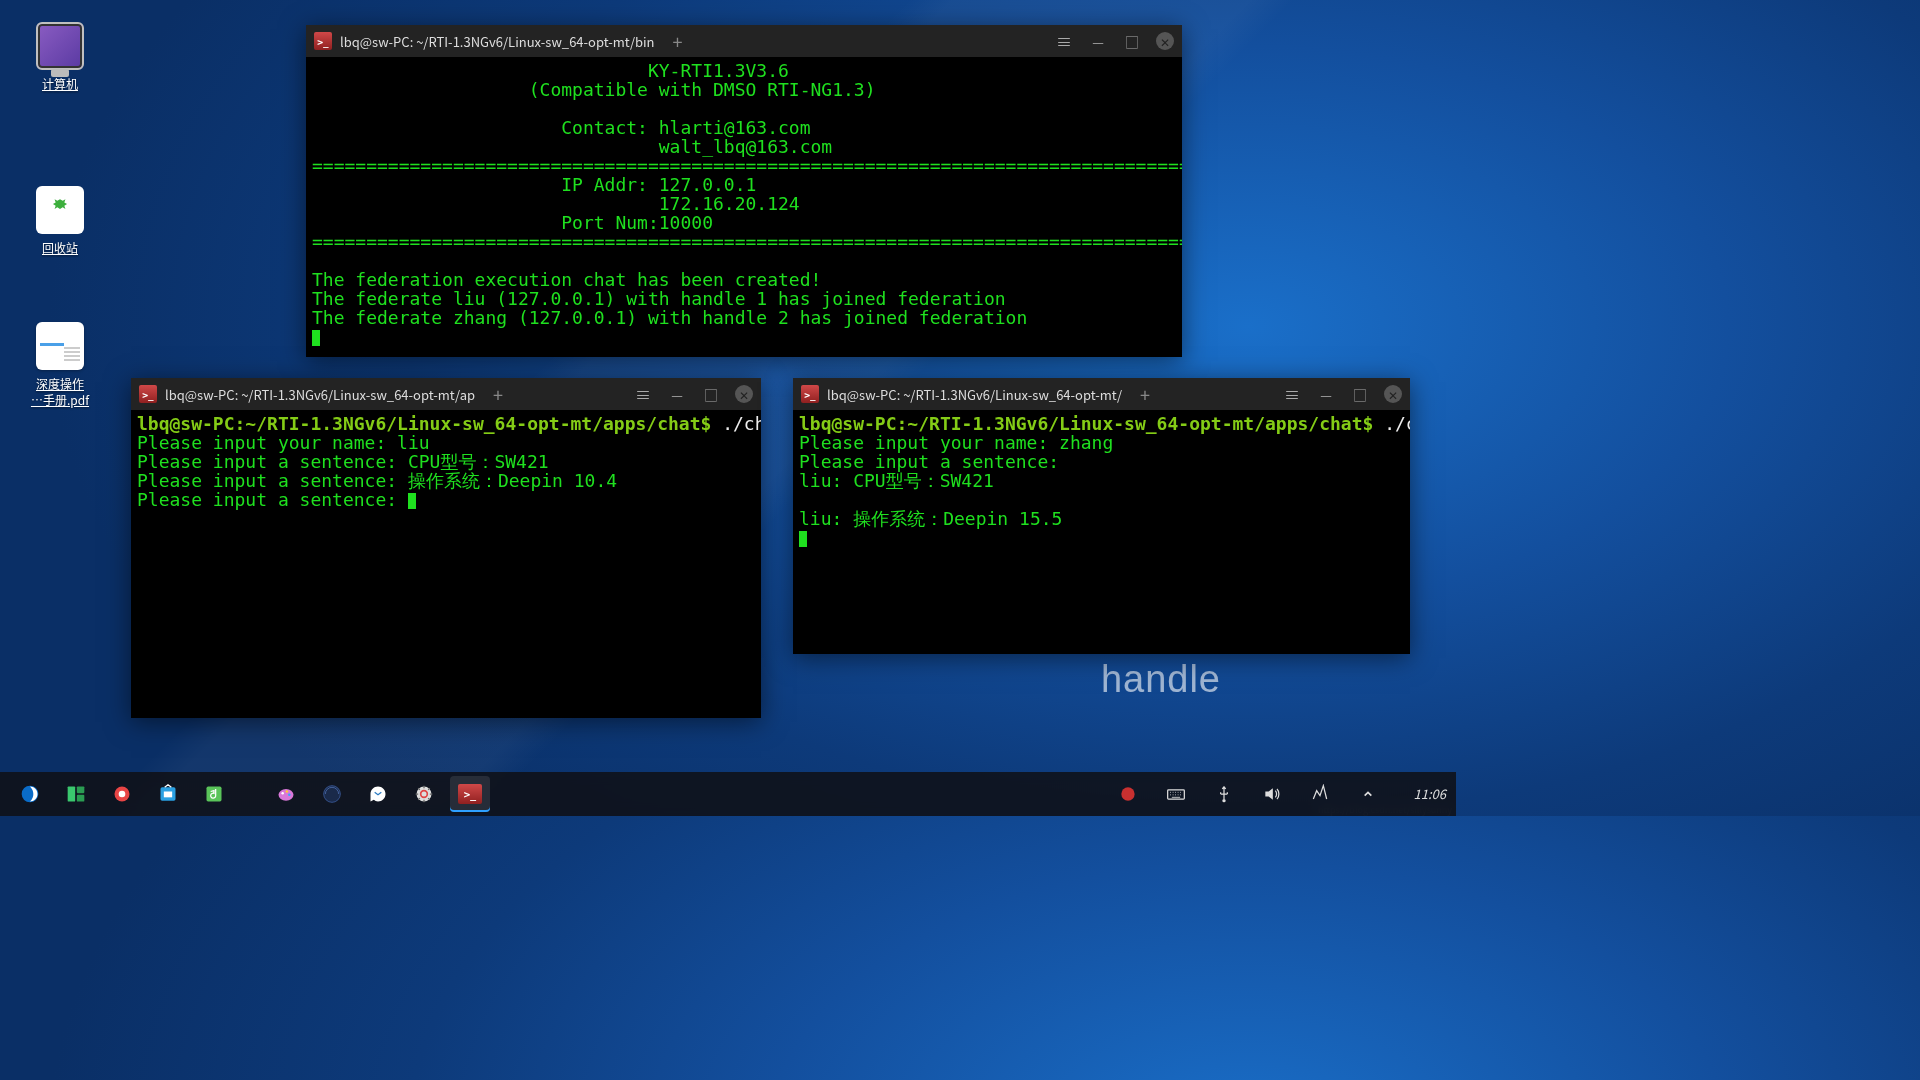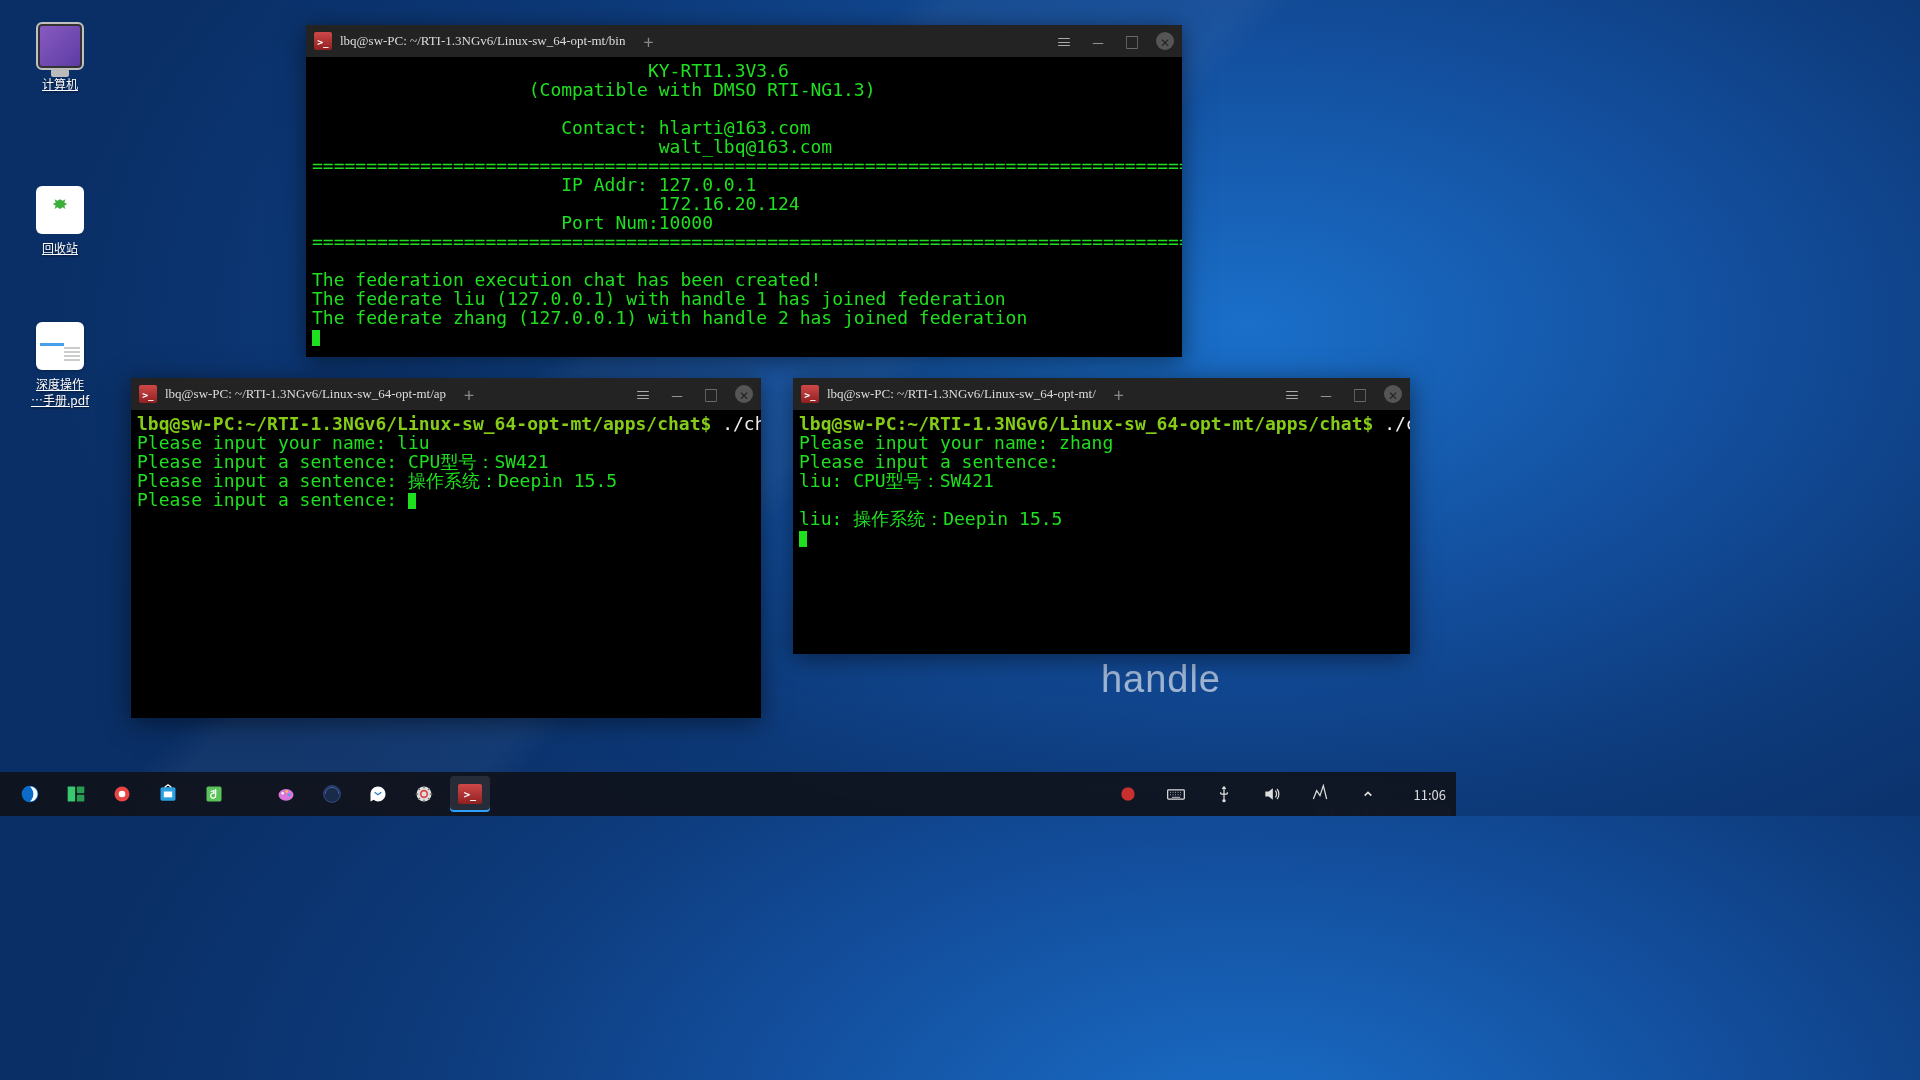--- a/index.html
+++ b/index.html
@@ -50,21 +50,21 @@
   }
   .titlebar {
     height: 32px; background: #232323; display: flex; align-items: center;
     padding: 0 8px; gap: 8px; color: #ccc; font-size: 13px;
   }
   .titlebar .app-icon {
     width: 18px; height: 18px; background: linear-gradient(#d04848,#902020);
     border-radius: 2px; display:flex;align-items:center;justify-content:center;
     color:#fff;font-size:10px;font-weight:bold;
   }
-  .titlebar .title { flex: 0 0 auto; white-space: nowrap; overflow: hidden; text-overflow: ellipsis; color:#ddd; max-width: 62%; font-family: Liberation Serif, serif;}
+  .titlebar .title { flex: 0 0 auto; white-space: nowrap; overflow: hidden; text-overflow: ellipsis; color:#ddd; max-width: 62%;}
   .titlebar .plus { margin-left: 10px; font-size: 18px; color: #888; cursor:pointer; }
   .titlebar .spacer { flex: 1; }
   .titlebar .winbtn { width: 20px; height: 20px; display:flex;align-items:center;justify-content:center; color:#aaa; cursor:pointer; font-size:13px; margin-left:6px;}
   .titlebar .winbtn.menu{font-size:16px;}
   .titlebar .winbtn.close{ background:#555;border-radius:50%;width:18px;height:18px;font-size:12px;color:#222;}
   .term-body {
     flex: 1; padding: 4px 6px; font-family: "DejaVu Sans Mono","Liberation Mono",monospace;
     font-size: 18px; line-height: 19px; white-space: pre; color:#1fe01f; overflow:hidden;
   }
   .prompt-user{color:#84cc16;font-weight:bold;}
@@ -75,21 +75,21 @@
   .taskbar {
     position: absolute; left:0; right:0; bottom:0; height: 44px;
     background: rgba(15,15,20,.85); backdrop-filter: blur(6px);
     display:flex; align-items:center; padding: 0 10px; gap: 6px;
   }
   .taskbar .tbicon {
     width: 40px; height: 36px; display:flex;align-items:center;justify-content:center;
     border-radius:4px; cursor:pointer; font-size:20px;
   }
   .taskbar .tbicon.active{ background: rgba(255,255,255,.10); box-shadow: inset 0 -2px 0 #2ea0ff; }
-  .taskbar .tray { margin-left:auto; display:flex; align-items:center; gap:28px; color:#ddd; font-size:13px;}
+  .taskbar .tray { margin-left:auto; display:flex; align-items:flex-start; gap:28px; color:#ddd; font-size:13px;font-style:italic;}
   .taskbar .tray .ti{cursor:pointer;display:flex;align-items:center;}
   .tbicon svg, .ti svg{width:20px;height:20px;}
 </style>
 </head>
 <body>
 
 <div class="desktop-icon" style="top:22px">
   <div class="icon-img monitor"></div>
   <div class="label">计算机</div>
 </div>
@@ -145,21 +145,21 @@
     <div class="plus">+</div>
     <div class="spacer"></div>
     <div class="winbtn menu">≡</div>
     <div class="winbtn">—</div>
     <div class="winbtn">▢</div>
     <div class="winbtn close">✕</div>
   </div>
   <div class="term-body"><span class="prompt-user">lbq@sw-PC:~/RTI-1.3NGv6/Linux-sw_64-opt-mt/apps/chat$</span><span class="prompt-dollar"> ./chat</span>
 <span>Please input your name: liu
 Please input a sentence: CPU型号：SW421
-Please input a sentence: 操作系统：Deepin 15.5
+Please input a sentence: 操作系统：Deepin 10.4
 Please input a sentence: </span><span class="cursor"></span></div>
 </div>
 
 <div class="term" style="left:793px; top:378px; width:617px; height:276px">
   <div class="titlebar">
     <div class="app-icon">&gt;_</div>
     <div class="title">lbq@sw-PC: ~/RTI-1.3NGv6/Linux-sw_64-opt-mt/</div>
     <div class="plus">+</div>
     <div class="spacer"></div>
     <div class="winbtn menu">≡</div>

